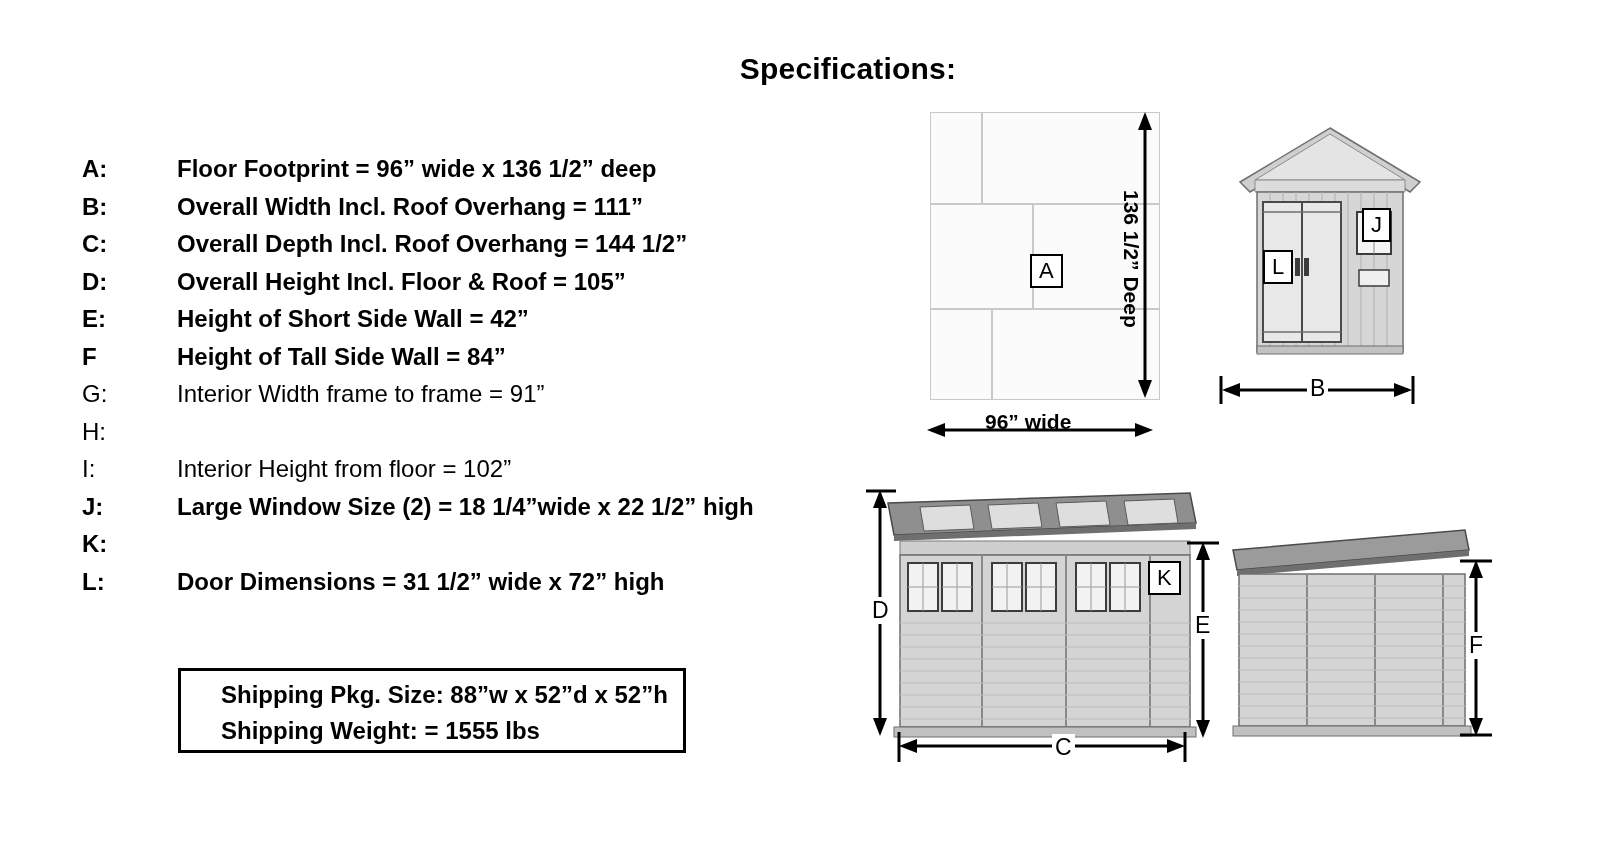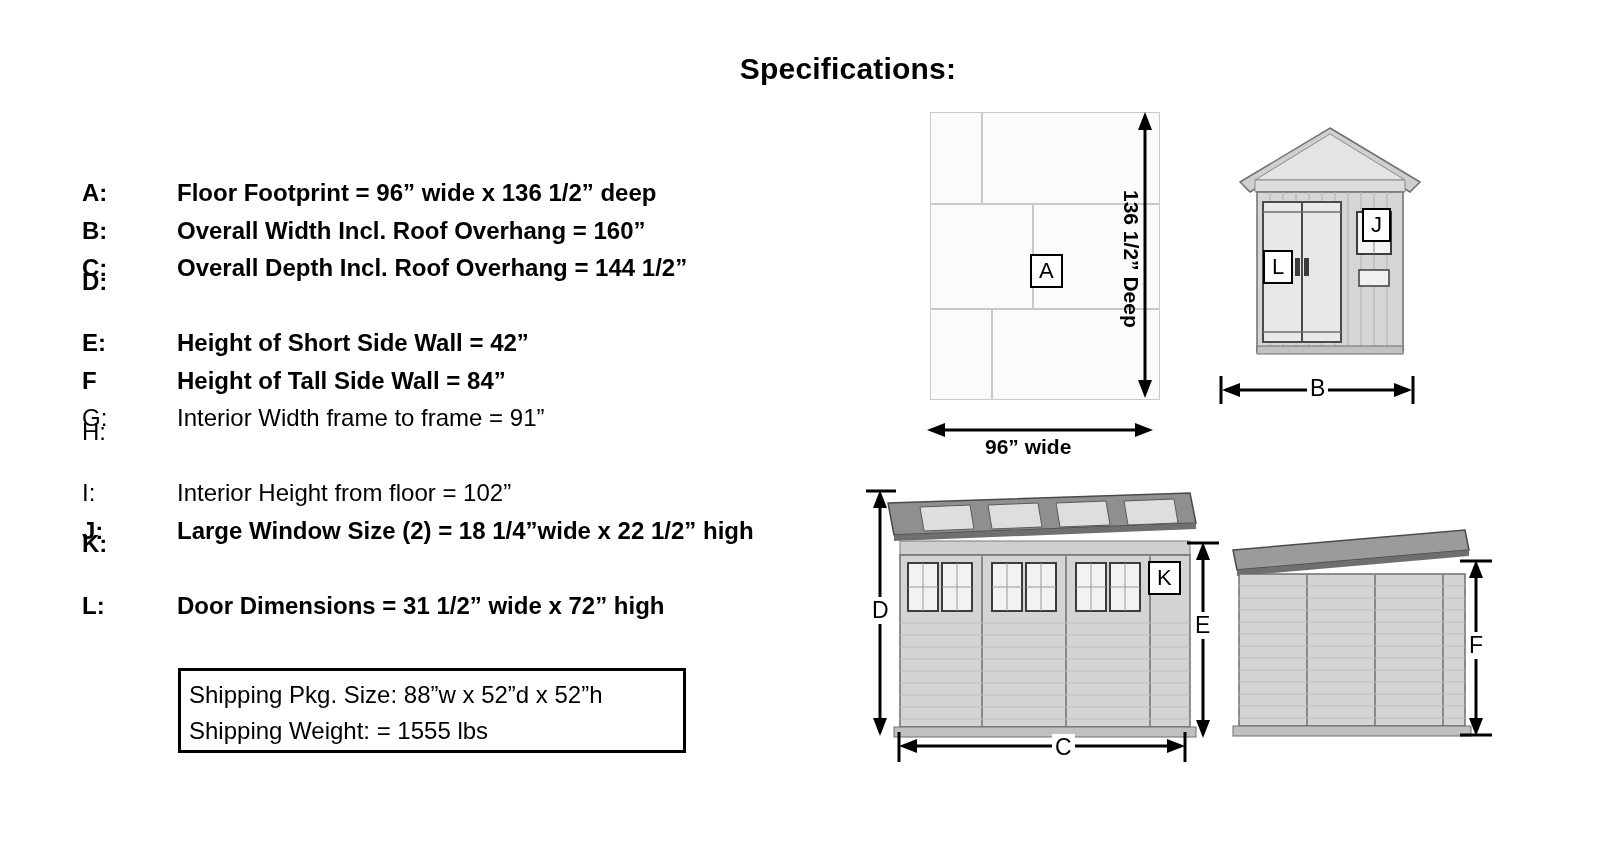--- a/index.html
+++ b/index.html
@@ -40,42 +40,43 @@
   .spec-row {
     display: flex;
     align-items: baseline;
     height: 37.5px;
     font-size: 24px;
   }
   .spec-key {
     width: 95px;
     flex: 0 0 95px;
   }
-  .spec-text { white-space: nowrap; margin-top: 24px; }
+  .spec-text { white-space: nowrap; }
   .spec-row.bold .spec-key,
   .spec-row.bold .spec-text { font-weight: bold; }
   .spec-row.light .spec-key,
   .spec-row.light .spec-text { font-weight: normal; }
 
   
   #shipping-box {
     position: absolute;
     left: 178px;
     top: 668px;
     width: 508px;
     height: 85px;
     border: 3px solid #000;
     box-sizing: border-box;
     padding: 6px 0 0 8px;
   }
   #shipping-box .ship-line {
     font-size: 24px;
-    font-weight: normal;
+    font-weight: bold;
     line-height: 36px;
     white-space: nowrap;
+    margin-left: 32px;
   }
 
   
   .fig { position: absolute; }
   .boxed-lbl {
     position: absolute;
     border: 2px solid #000;
     background: #fff;
     font-size: 22px;
     line-height: 1;
@@ -112,21 +113,20 @@
     transform-origin: left top;
     white-space: nowrap;
   }
   #width-text {
     position: absolute;
     left: 985px;
     top: 410px;
     font-size: 21px;
     font-weight: bold;
     white-space: nowrap;
-    margin-top: 25px;
   }
 
   
   #fig-front { left: 1215px; top: 120px; width: 230px; height: 265px; }
 
   
   #fig-side { left: 860px; top: 485px; width: 350px; height: 290px; }
 
   
   #fig-back { left: 1225px; top: 520px; width: 270px; height: 250px; }
@@ -146,28 +146,29 @@
   <span>Specifications</span><span class="colon">:</span>
 </div>
 
 <div id="spec-list">
   <div class="spec-row bold">
     <span class="spec-key">A:</span>
     <span class="spec-text">Floor Footprint = 96” wide x 136 1/2” deep</span>
   </div>
   <div class="spec-row bold">
     <span class="spec-key">B:</span>
-    <span class="spec-text">Overall Width Incl. Roof Overhang = 160”</span>
+    <span class="spec-text">Overall Width Incl. Roof Overhang = 111”</span>
   </div>
   <div class="spec-row bold">
     <span class="spec-key">C:</span>
     <span class="spec-text">Overall Depth Incl. Roof Overhang = 144 1/2”</span>
   </div>
   <div class="spec-row bold">
     <span class="spec-key">D:</span>
+    <span class="spec-text">Overall Height Incl. Floor &amp; Roof = 105”</span>
   </div>
   <div class="spec-row bold">
     <span class="spec-key">E:</span>
     <span class="spec-text">Height of Short Side Wall = 42”</span>
   </div>
   <div class="spec-row bold">
     <span class="spec-key">F</span>
     <span class="spec-text">Height of Tall Side Wall = 84”</span>
   </div>
   <div class="spec-row light">

